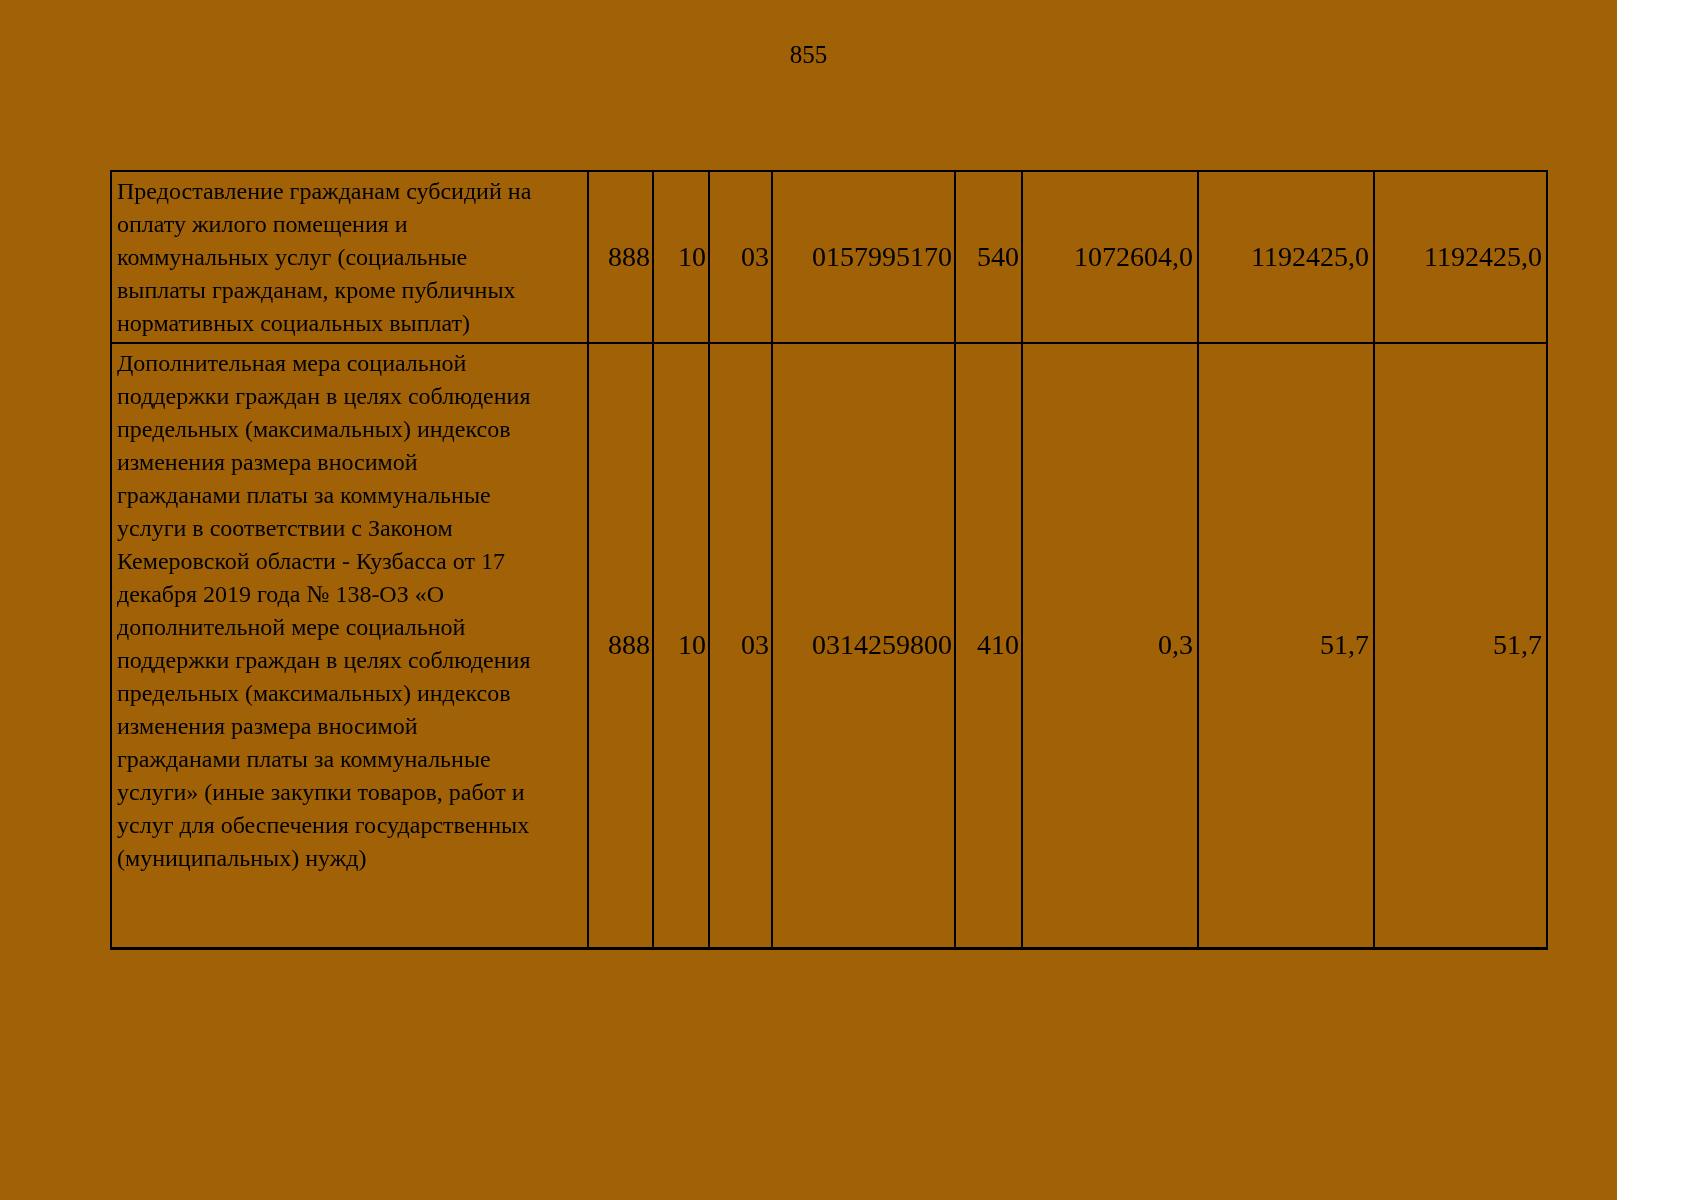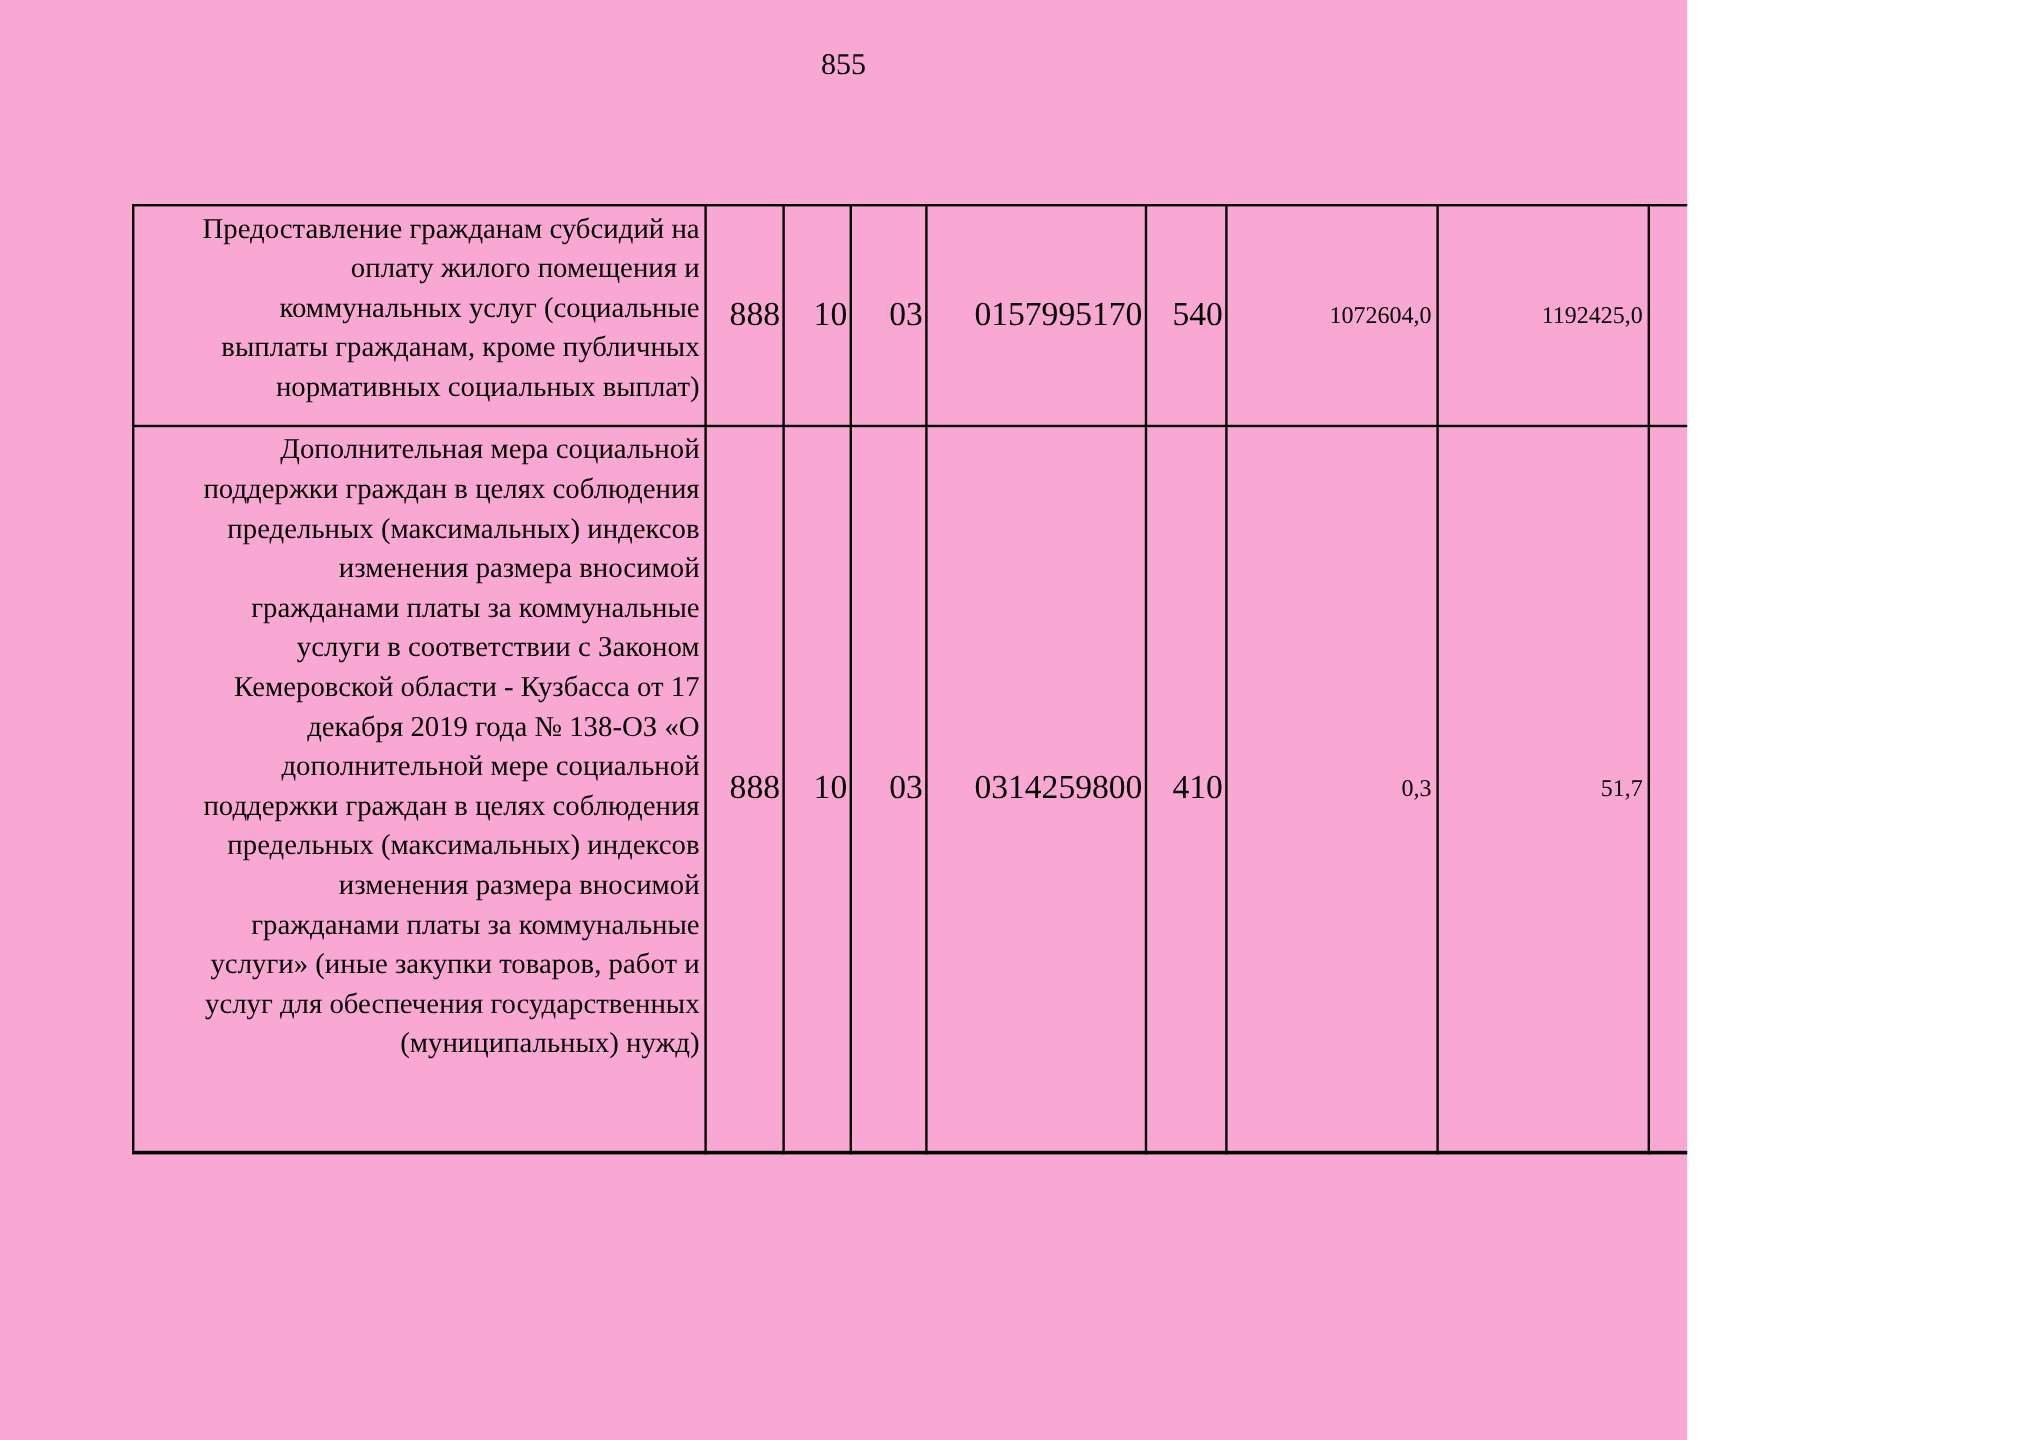--- a/index.html
+++ b/index.html
@@ -2,23 +2,23 @@
 <html><head>
 <meta charset="utf-8">
 <style>
   html, body {
     margin: 0;
     padding: 0;
     background: #ffffff;
   }
   .page {
     position: relative;
-    width: 1406px;
+    width: 1617px;
     height: 1200px;
-    background: #f9a8d4;
+    background: #a16207;
     overflow: hidden;
     font-family: "Liberation Serif", "DejaVu Serif", serif;
     color: #000000;
   }
   .page-number {
     position: absolute;
     top: 42px;
     left: 0;
     right: 0;
     text-align: center;
@@ -38,32 +38,32 @@
   table.budget-table td {
     border: 2px solid #000000;
     overflow: hidden;
   }
   tr.row-first  { height: 172px; }
   tr.row-second { height: 605px; }
   td.c-name {
     font-size: 24px;
     line-height: 33px;
     vertical-align: top;
-    text-align: right;
-    padding: 3px 4px 14px 5px;
+    text-align: left;
+    padding: 3px 4px 2px 5px;
     white-space: pre-line;
   }
   td.c-code {
     font-size: 28px;
     text-align: right;
     vertical-align: middle;
     padding: 0 2px;
   }
   td.c-amount {
-    font-size: 20px;
+    font-size: 28px;
     text-align: right;
     vertical-align: middle;
     padding: 0 4px 0 2px;
   }
 </style>
 </head>
 <body>
 
 <div class="page">
 

